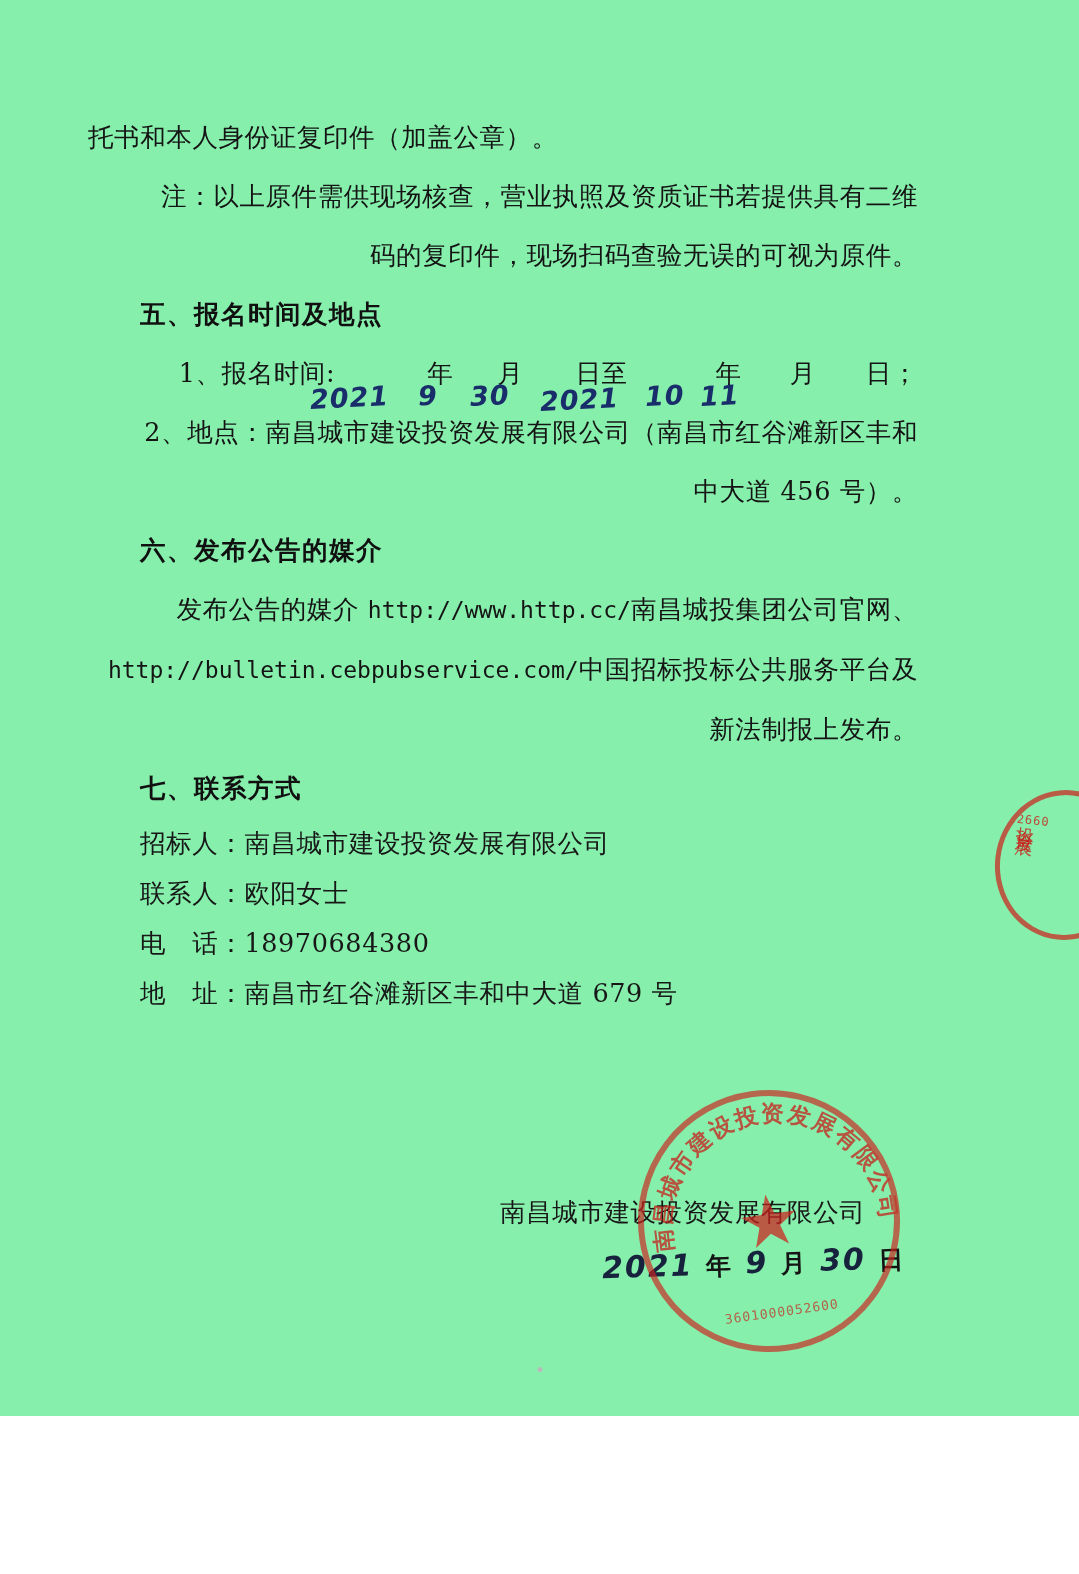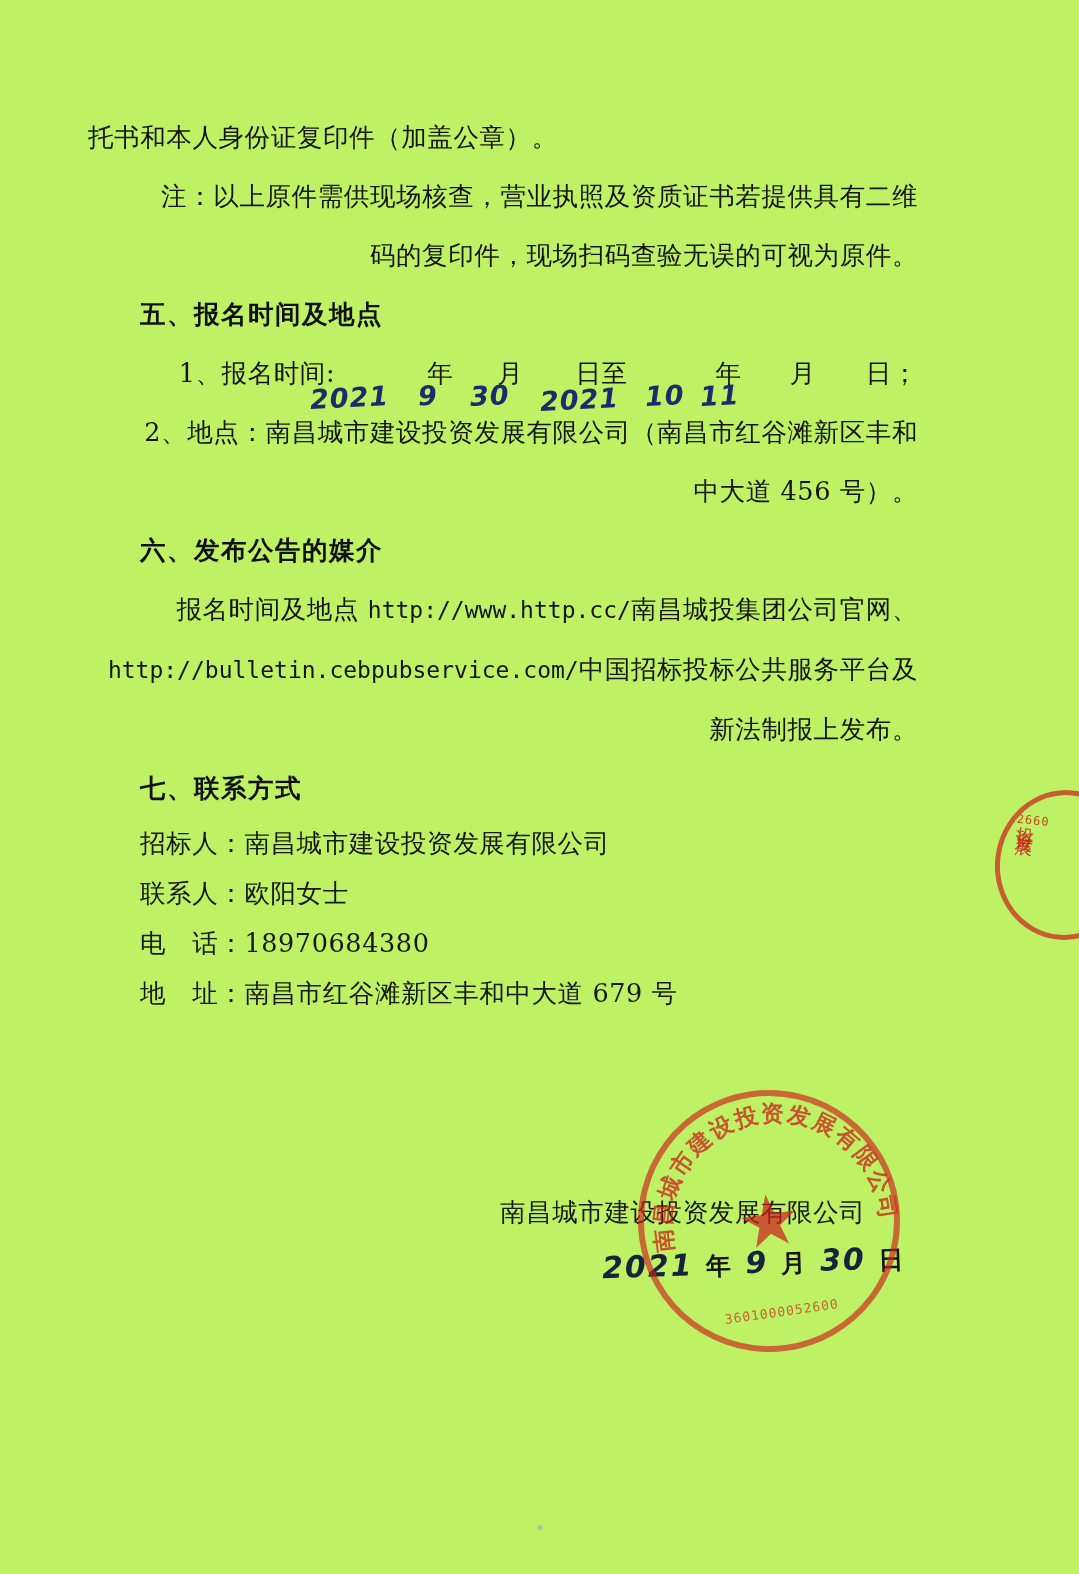--- a/index.html
+++ b/index.html
@@ -12,22 +12,22 @@
     background: #ffffff;
     font-family: "Liberation Serif", serif;
     color: #171717;
     position: relative;
     overflow: hidden;
   }
   .page {
     position: absolute;
     left: 0; top: 0;
     width: 1079px;
-    height: 1574px;
-    background: #bef264;
+    height: 1416px;
+    background: #86efac;
   }
   .content {
     position: absolute;
     left: 88px;
     top: 108px;
     width: 830px;
   }
   .para {
     font-size: 25.5px;
     line-height: 59px;
@@ -201,21 +201,21 @@
     <div class="heading">五、报名时间及地点</div>
 
     <div class="para indent nowrap">
       <span>1、报名时间:</span><span style="display:inline-block;width:92px"></span><span>年</span><span style="display:inline-block;width:44px"></span><span>月</span><span style="display:inline-block;width:52px"></span><span>日至</span><span style="display:inline-block;width:88px"></span><span>年</span><span style="display:inline-block;width:48px"></span><span>月</span><span style="display:inline-block;width:50px"></span><span>日；</span>
     </div>
 
     <div class="para indent">2、地点：南昌城市建设投资发展有限公司（南昌市红谷滩新区丰和中大道 456 号）。</div>
 
     <div class="heading">六、发布公告的媒介</div>
 
-    <div class="para indent"><span>报名时间及地点 </span><span class="mono">http://www.http.cc/</span><span>南昌城投集团公司官网、</span><span class="mono">http://bulletin.cebpubservice.com/</span><span>中国招标投标公共服务平台及新法制报上发布。</span></div>
+    <div class="para indent"><span>发布公告的媒介 </span><span class="mono">http://www.http.cc/</span><span>南昌城投集团公司官网、</span><span class="mono">http://bulletin.cebpubservice.com/</span><span>中国招标投标公共服务平台及新法制报上发布。</span></div>
 
     <div class="heading">七、联系方式</div>
 
     <div class="contact-line">招标人：南昌城市建设投资发展有限公司</div>
     <div class="contact-line">联系人：欧阳女士</div>
     <div class="contact-line">电　话：18970684380</div>
     <div class="contact-line">地　址：南昌市红谷滩新区丰和中大道 679 号</div>
   </div>
 
   <div class="hand" style="left:310px; top:382px;">2021</div>

